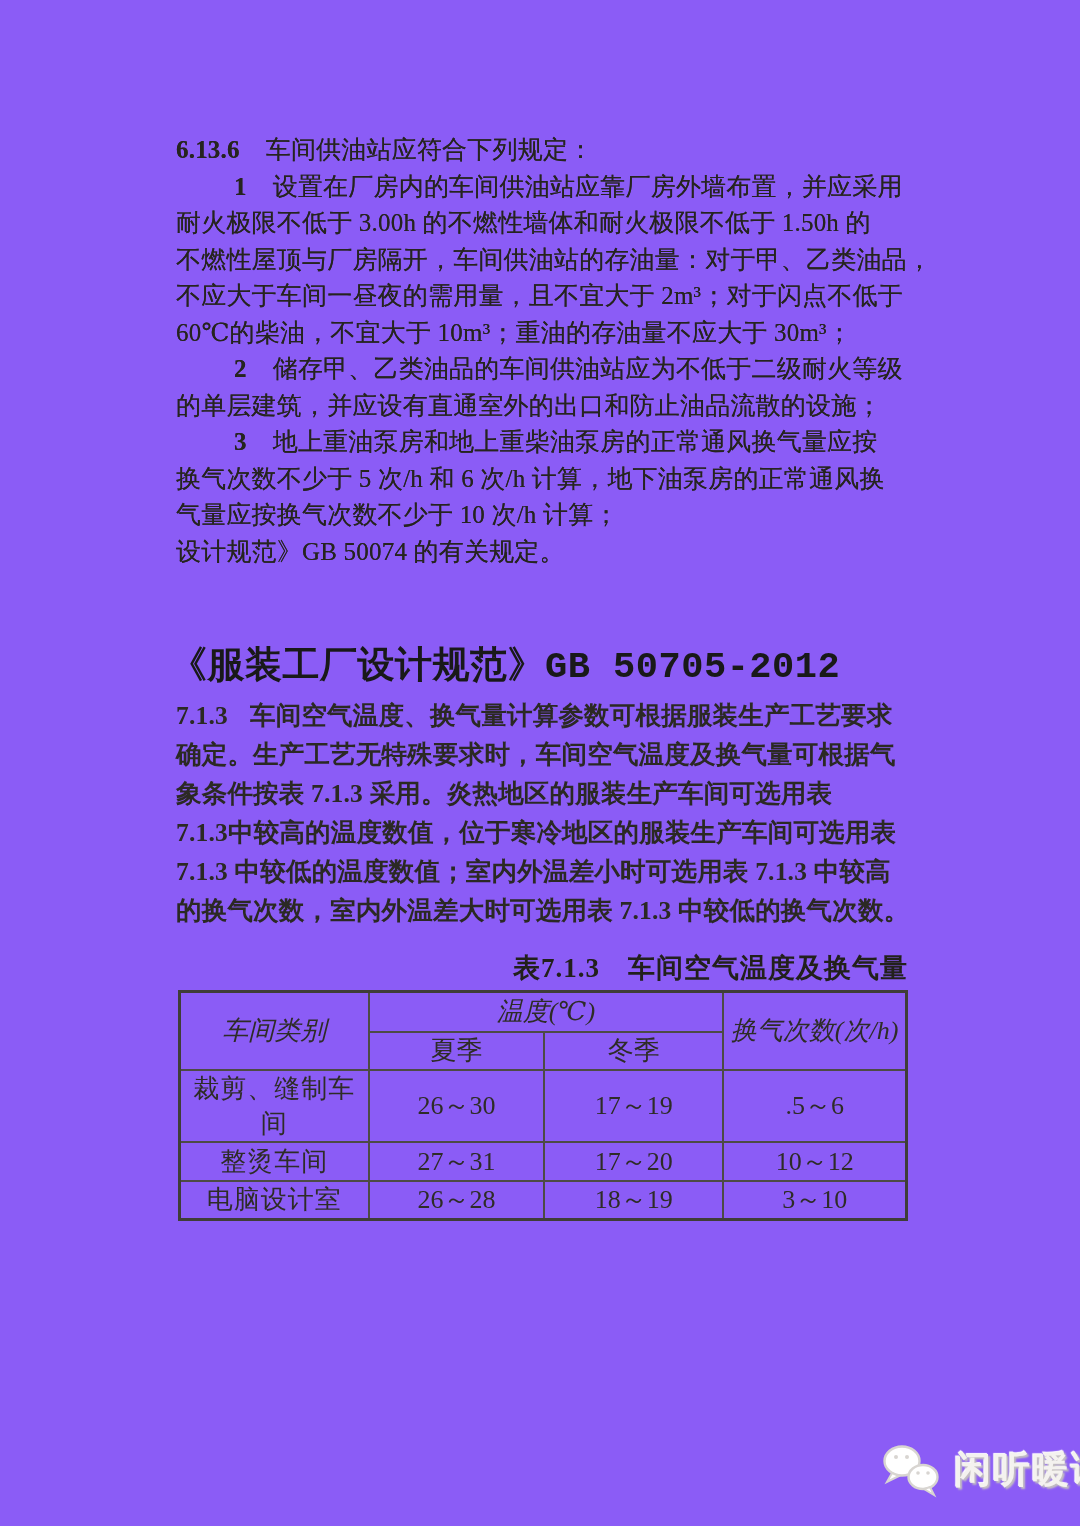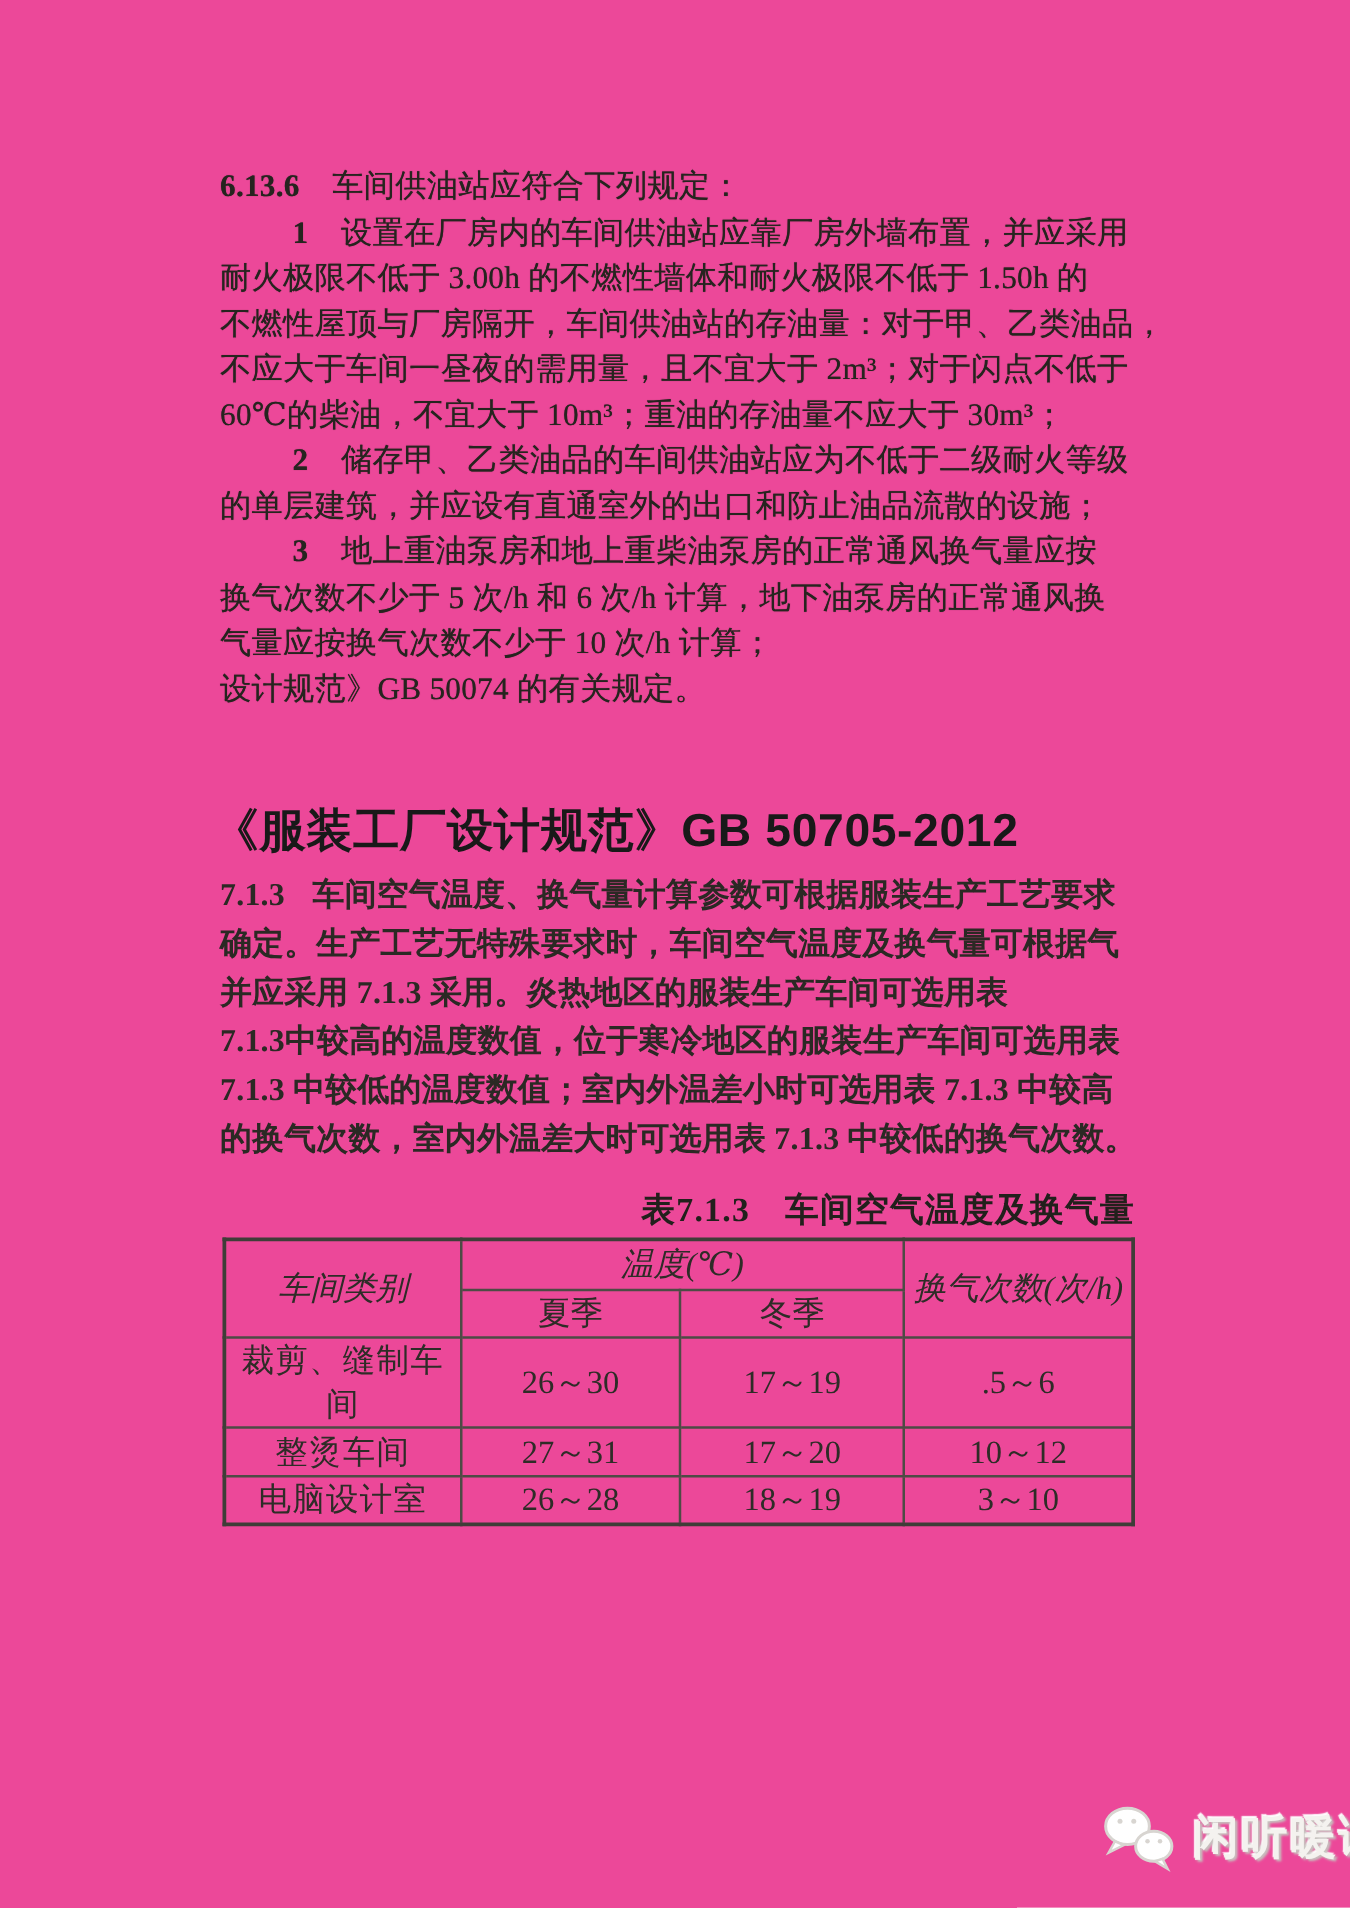--- a/index.html
+++ b/index.html
@@ -4,21 +4,21 @@
 <style>
   html,body { margin:0; padding:0; }
   body {
     width:1080px; height:1526px;
     background:#ffffff;
     font-family:"Liberation Serif","DejaVu Serif",serif;
     color:#26241f;
     position:relative;
     overflow:hidden;
   }
-  .page { position:absolute; inset:0; background:#ec4899; }
+  .page { position:absolute; inset:0; background:#8b5cf6; }
 
   
   .textblock { position:absolute; left:176px; width:752px; }
   .sec-fire {
     top:132px;
     font-size:25px;
     line-height:36.5px;
     letter-spacing:0.2px;
     text-shadow:0 0 0.6px rgba(38,36,31,.85);
   }
@@ -31,21 +31,21 @@
     color:#2b2924;
   }
   .line { white-space:nowrap; }
   .line.indent { padding-left:58px; }
   .num { font-weight:bold; margin-right:26px; }
   .sec-hvac .num { margin-right:22px; }
 
   
   .std-heading {
     position:absolute; left:170px; top:640px;
-    font-family:Liberation Sans, sans-serif;
+    font-family:Liberation Mono, monospace;
     font-size:37px; font-weight:bold; color:#191919;
     letter-spacing:0.5px;
     white-space:nowrap;
   }
 
   
   .tbl-caption {
     position:absolute; left:178px; top:950px; width:730px;
     text-align:right; font-size:27px; font-weight:bold;
     color:#22201c; letter-spacing:1px;
@@ -100,21 +100,21 @@
     <div class="line"><span>换气次数不少于 5 次/h 和 6 次/h 计算，地下油泵房的正常通风换</span></div>
     <div class="line"><span>气量应按换气次数不少于 10 次/h 计算；</span></div>
     <div class="line"><span>设计规范》GB 50074 的有关规定。</span></div>
   </div>
 
   <div class="std-heading">《服装工厂设计规范》GB 50705-2012</div>
 
   <div class="textblock sec-hvac">
     <div class="line"><span class="num">7.1.3</span><span>车间空气温度、换气量计算参数可根据服装生产工艺要求</span></div>
     <div class="line"><span>确定。生产工艺无特殊要求时，车间空气温度及换气量可根据气</span></div>
-    <div class="line"><span>并应采用 7.1.3 采用。炎热地区的服装生产车间可选用表</span></div>
+    <div class="line"><span>象条件按表 7.1.3 采用。炎热地区的服装生产车间可选用表</span></div>
     <div class="line"><span>7.1.3中较高的温度数值，位于寒冷地区的服装生产车间可选用表</span></div>
     <div class="line"><span>7.1.3 中较低的温度数值；室内外温差小时可选用表 7.1.3 中较高</span></div>
     <div class="line"><span>的换气次数，室内外温差大时可选用表 7.1.3 中较低的换气次数。</span></div>
   </div>
 
   <div class="tbl-caption">表7.1.3　车间空气温度及换气量</div>
 
   <table class="spec">
     <colgroup>
       <col style="width:26%">

